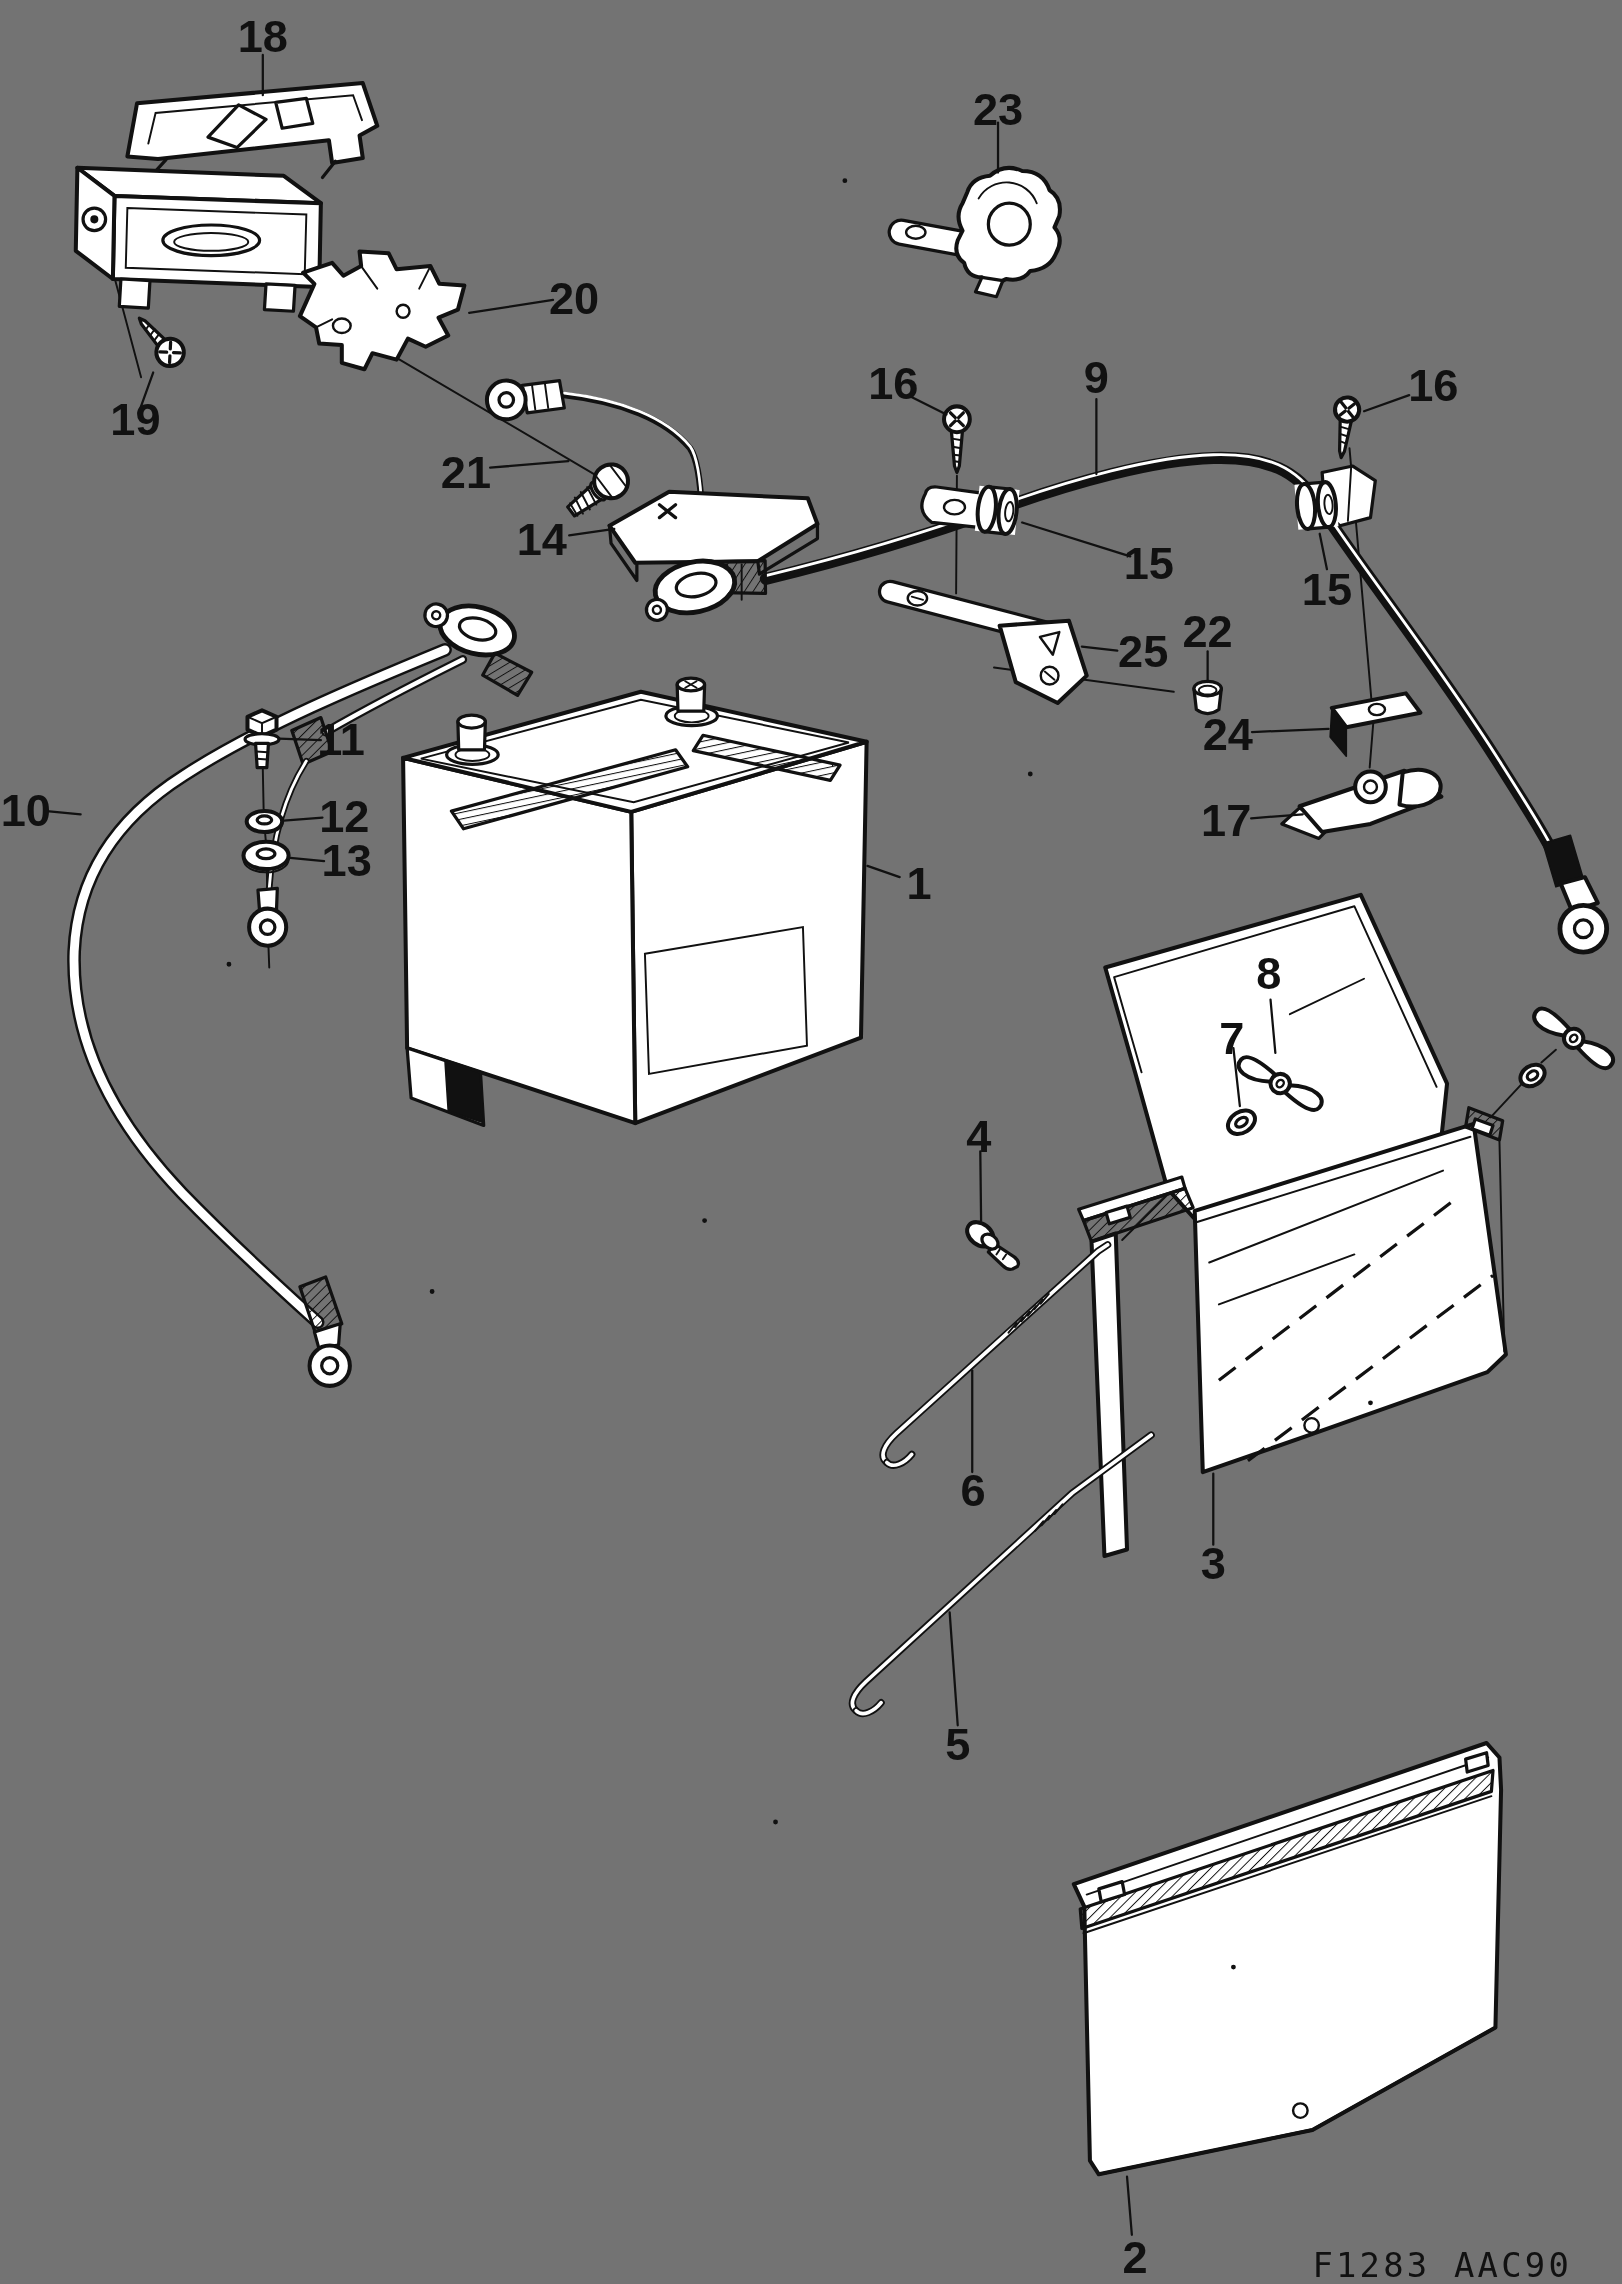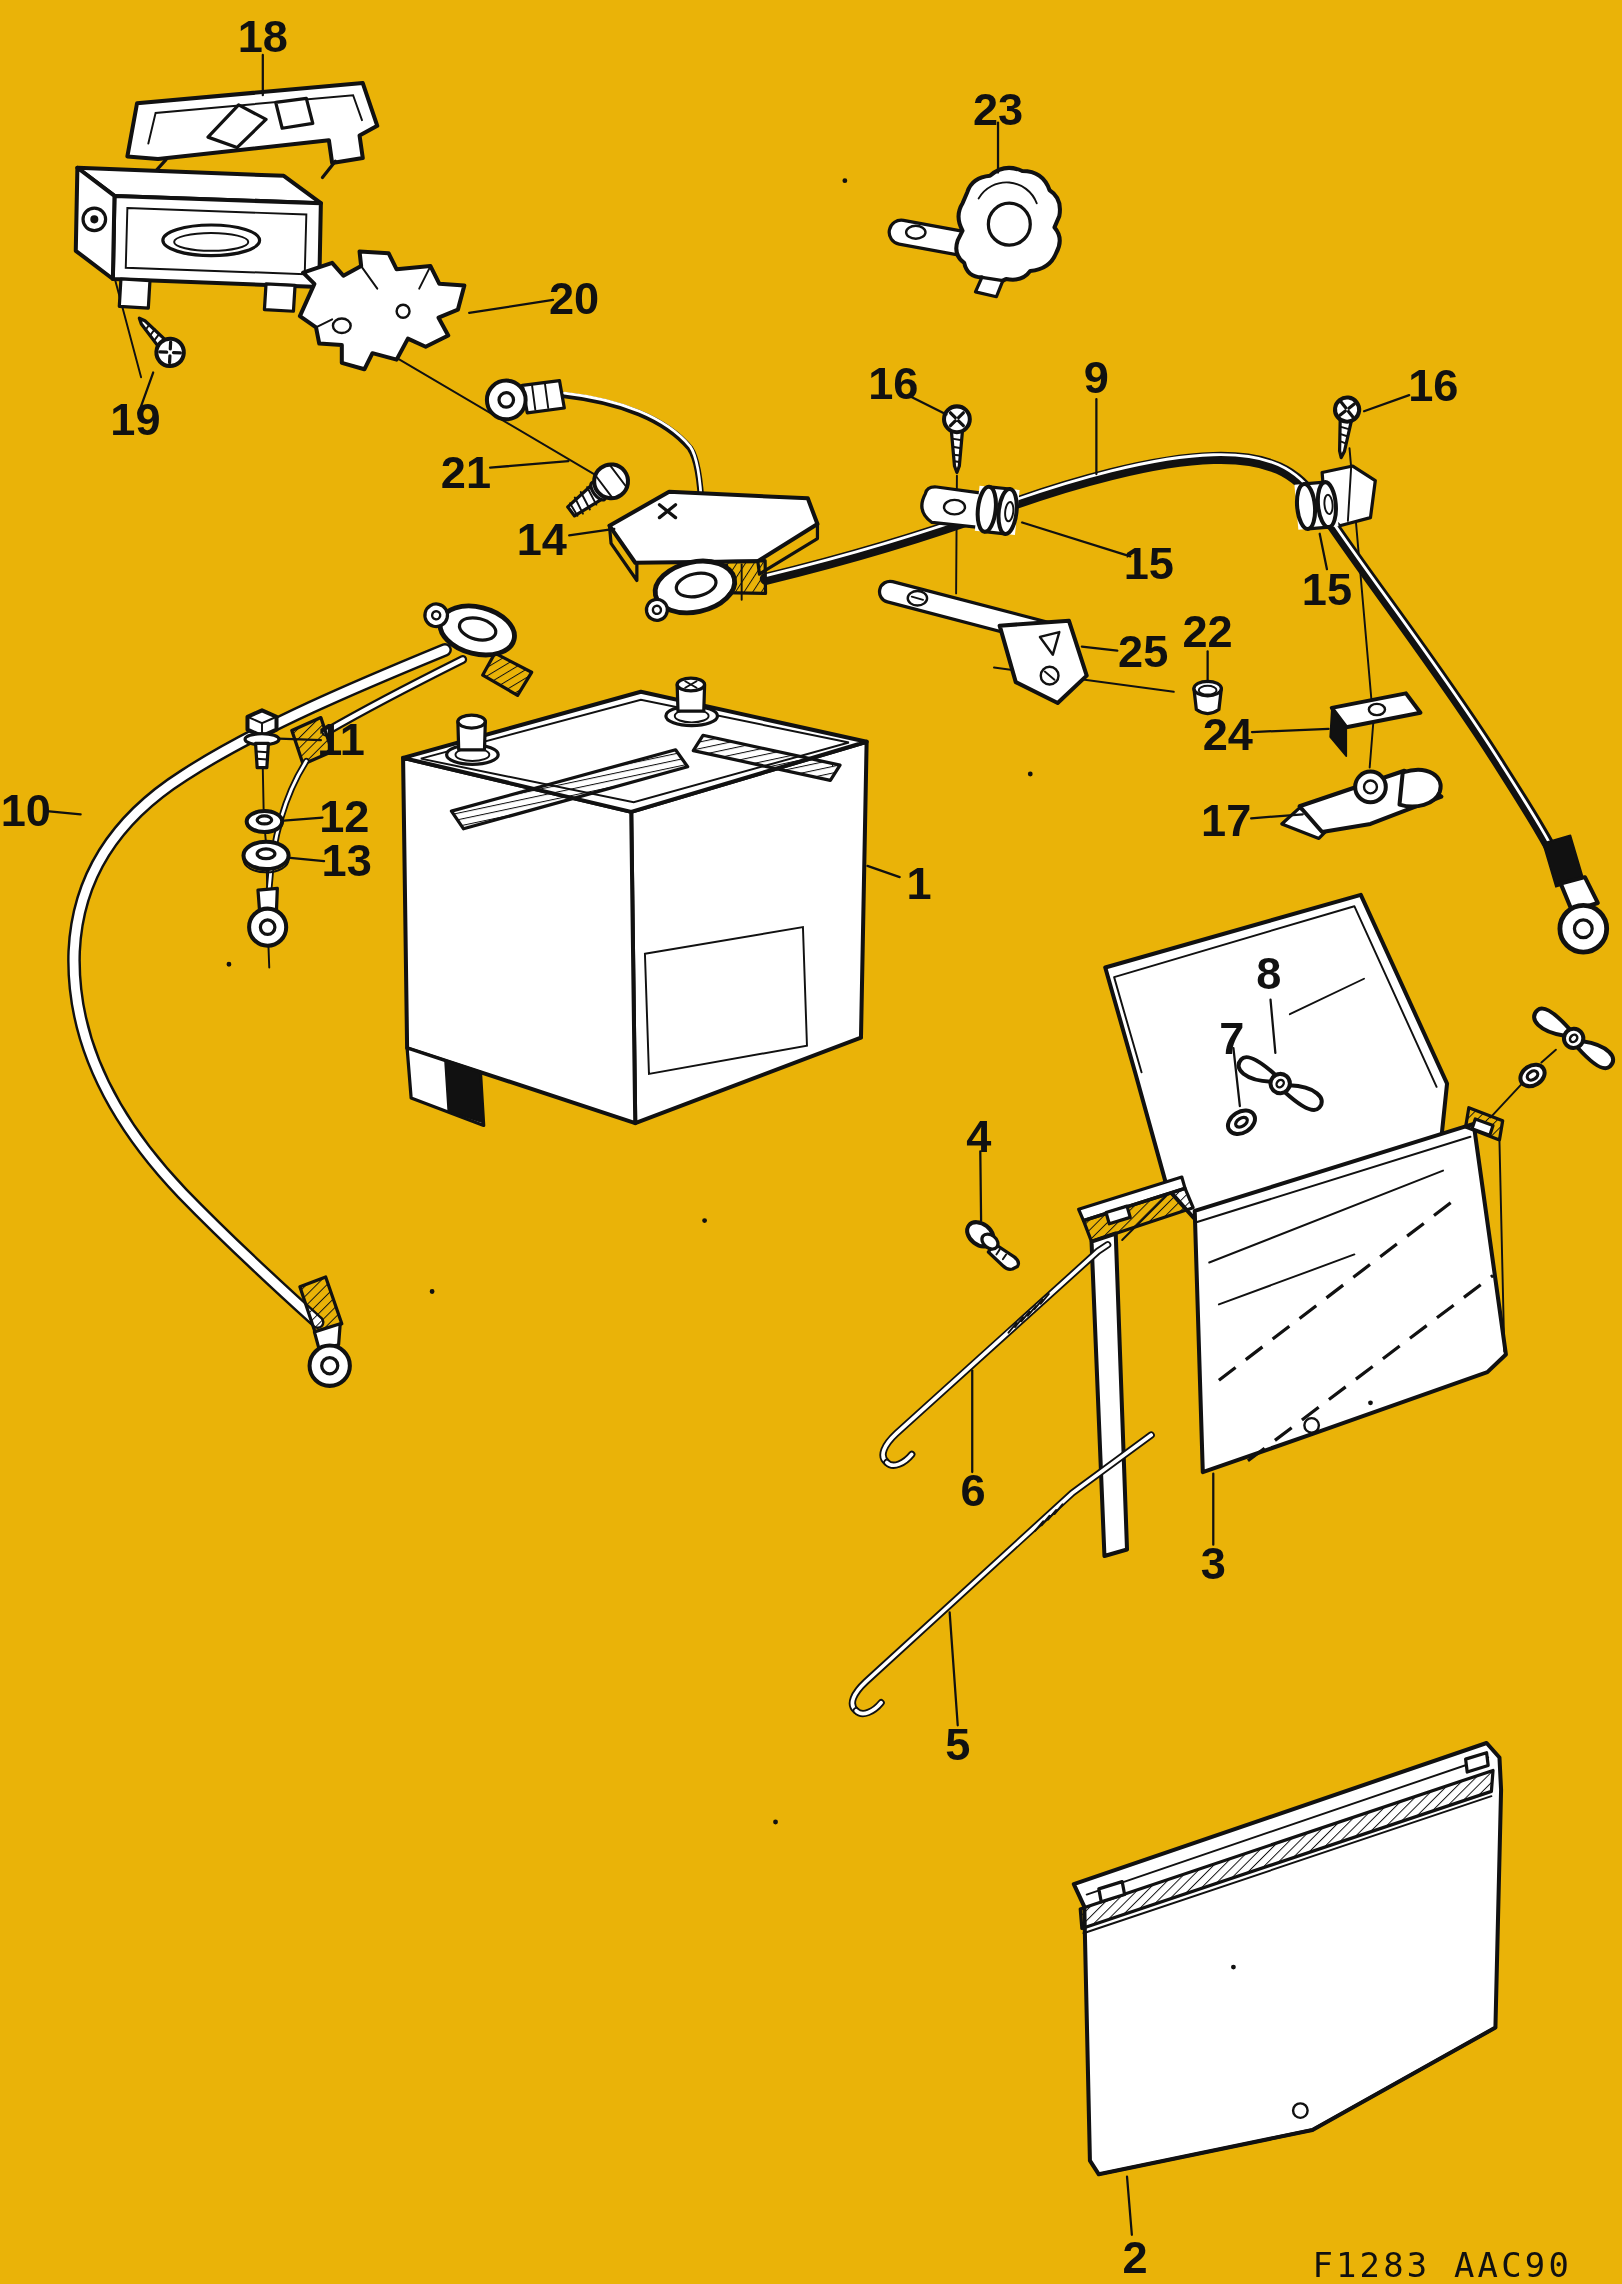--- a/index.html
+++ b/index.html
@@ -1,16 +1,16 @@
 <!DOCTYPE html>
 <html style="font-size:13px"><head>
 <meta charset="utf-8">
 <style>
   html,body { margin:0; padding:0; background:#fff; }
-  .stage { width:1622px; height:2284px; background:#eab308; position:relative; }
+  .stage { width:1622px; height:2284px; background:#737373; position:relative; }
   svg { display:block; width:1622px; height:2284px; }
 
   
   .o6 { fill:#ffffff; stroke:#111111; stroke-width:6; stroke-linejoin:round; }
   .o5 { fill:#ffffff; stroke:#111111; stroke-width:5; stroke-linejoin:round; }
   .o4 { fill:#ffffff; stroke:#111111; stroke-width:4; stroke-linejoin:round; }
   .o3 { fill:#ffffff; stroke:#111111; stroke-width:3; stroke-linejoin:round; }
   .ln  { fill:none; stroke:#111111; stroke-width:4; stroke-linecap:round; stroke-linejoin:round; }
   .tn  { fill:none; stroke:#111111; stroke-width:2.4; stroke-linecap:round; }
   .ld  { fill:none; stroke:#111111; stroke-width:2.8; stroke-linecap:round; }

